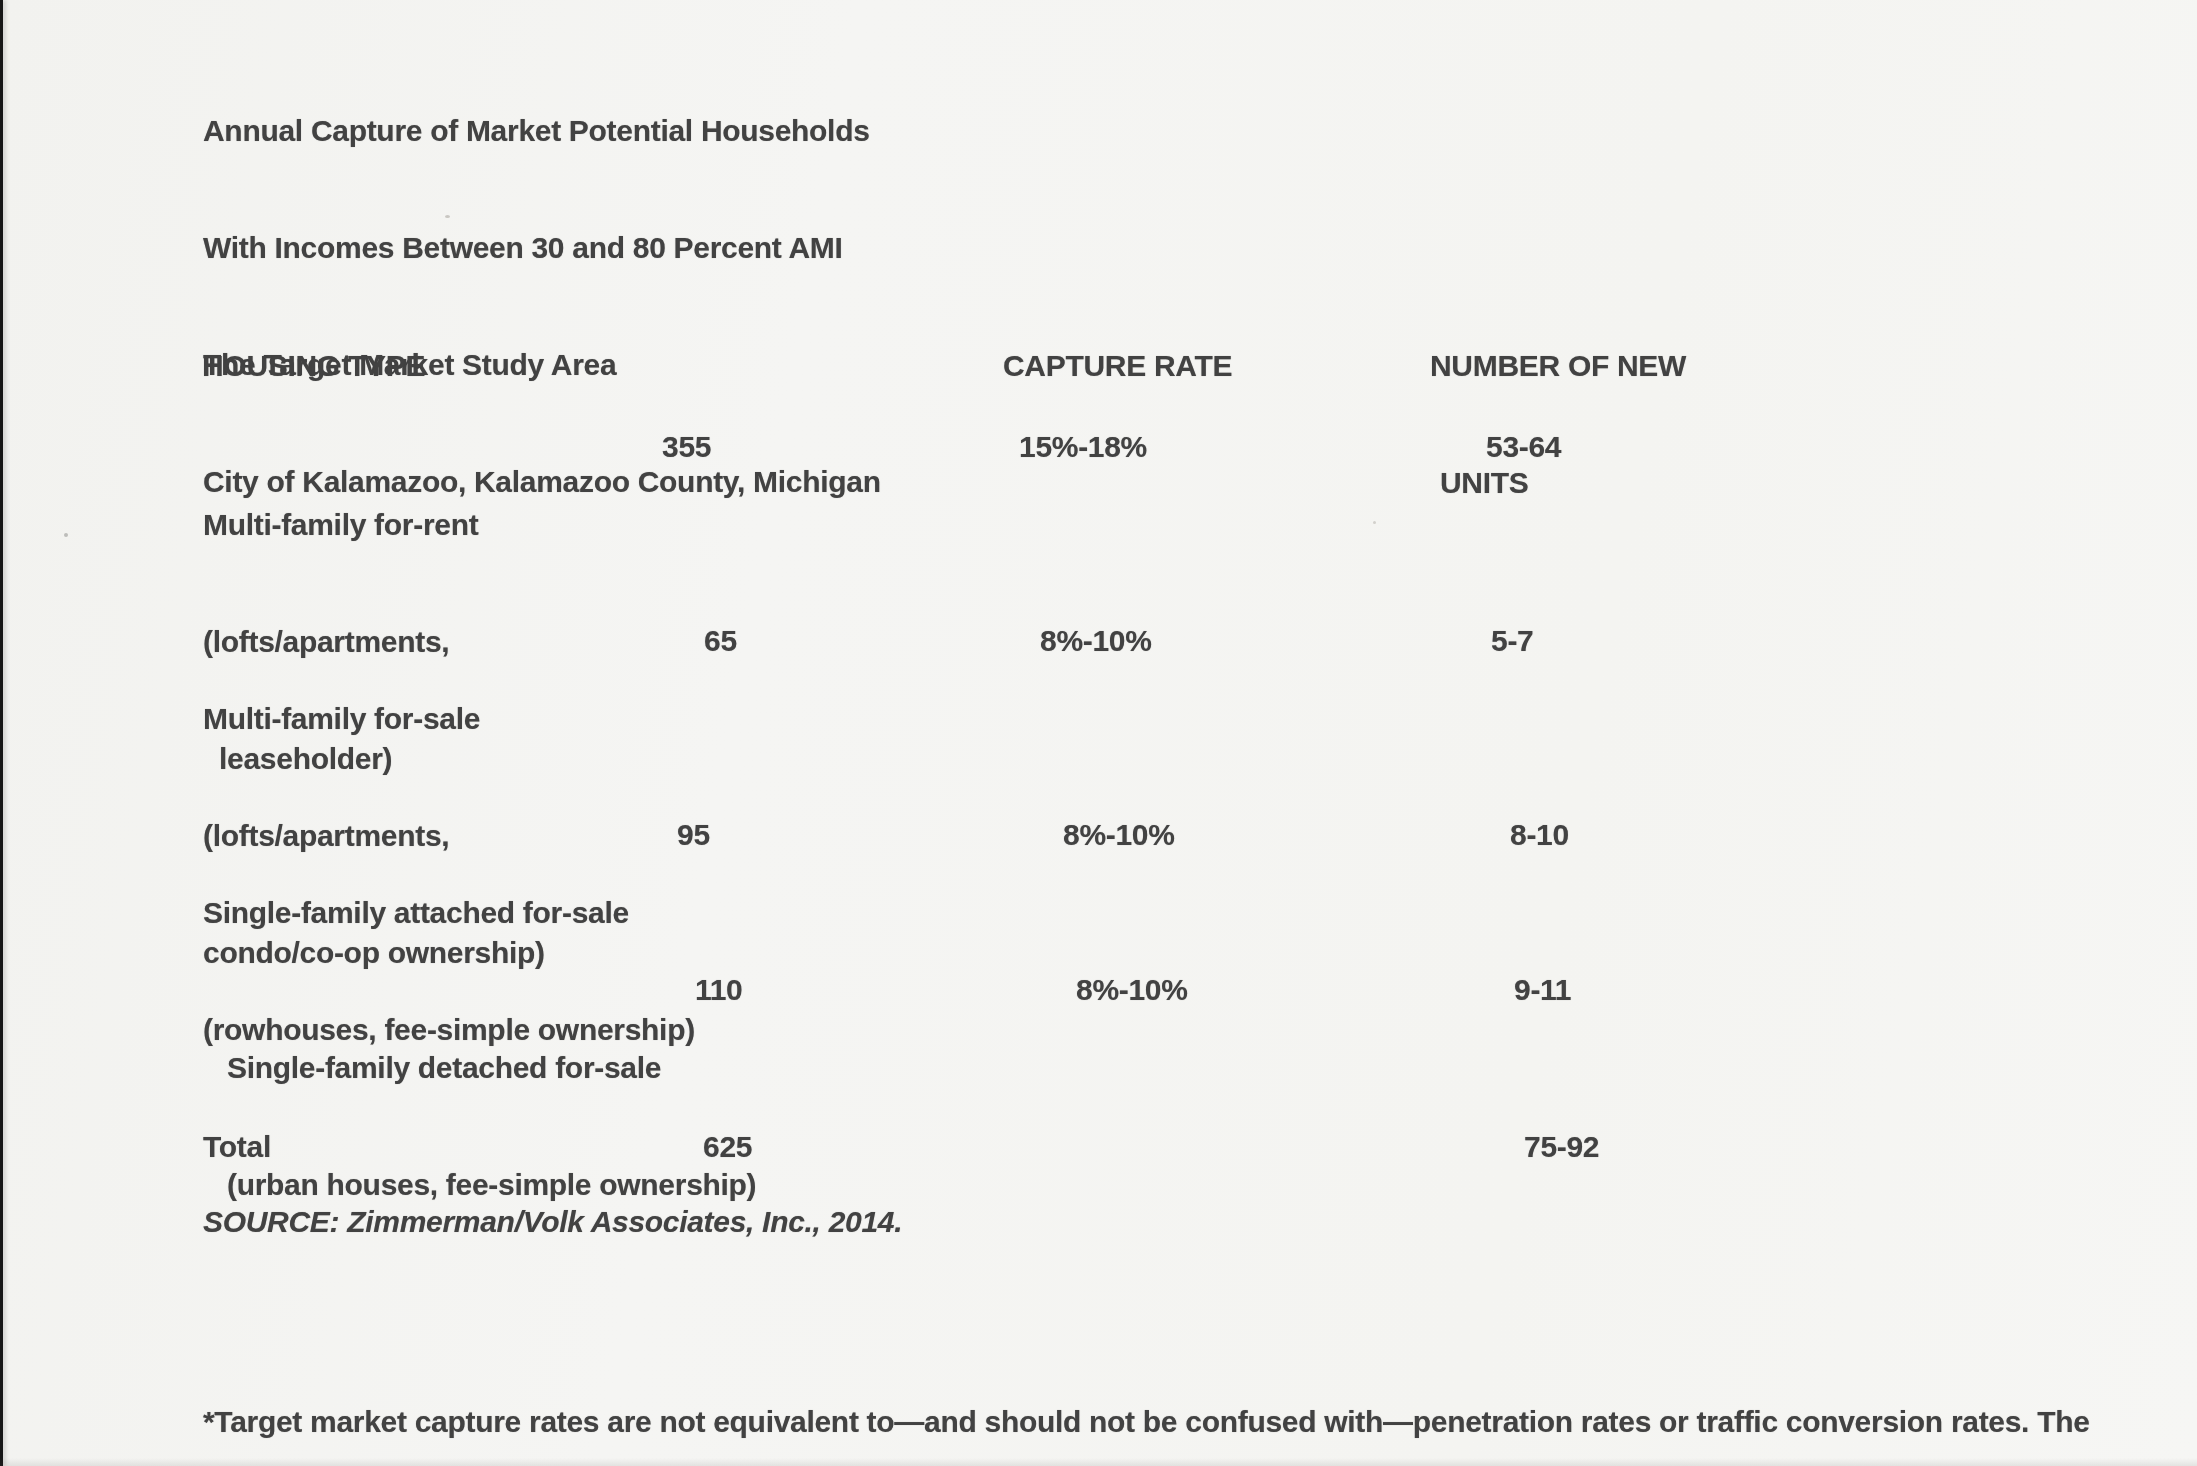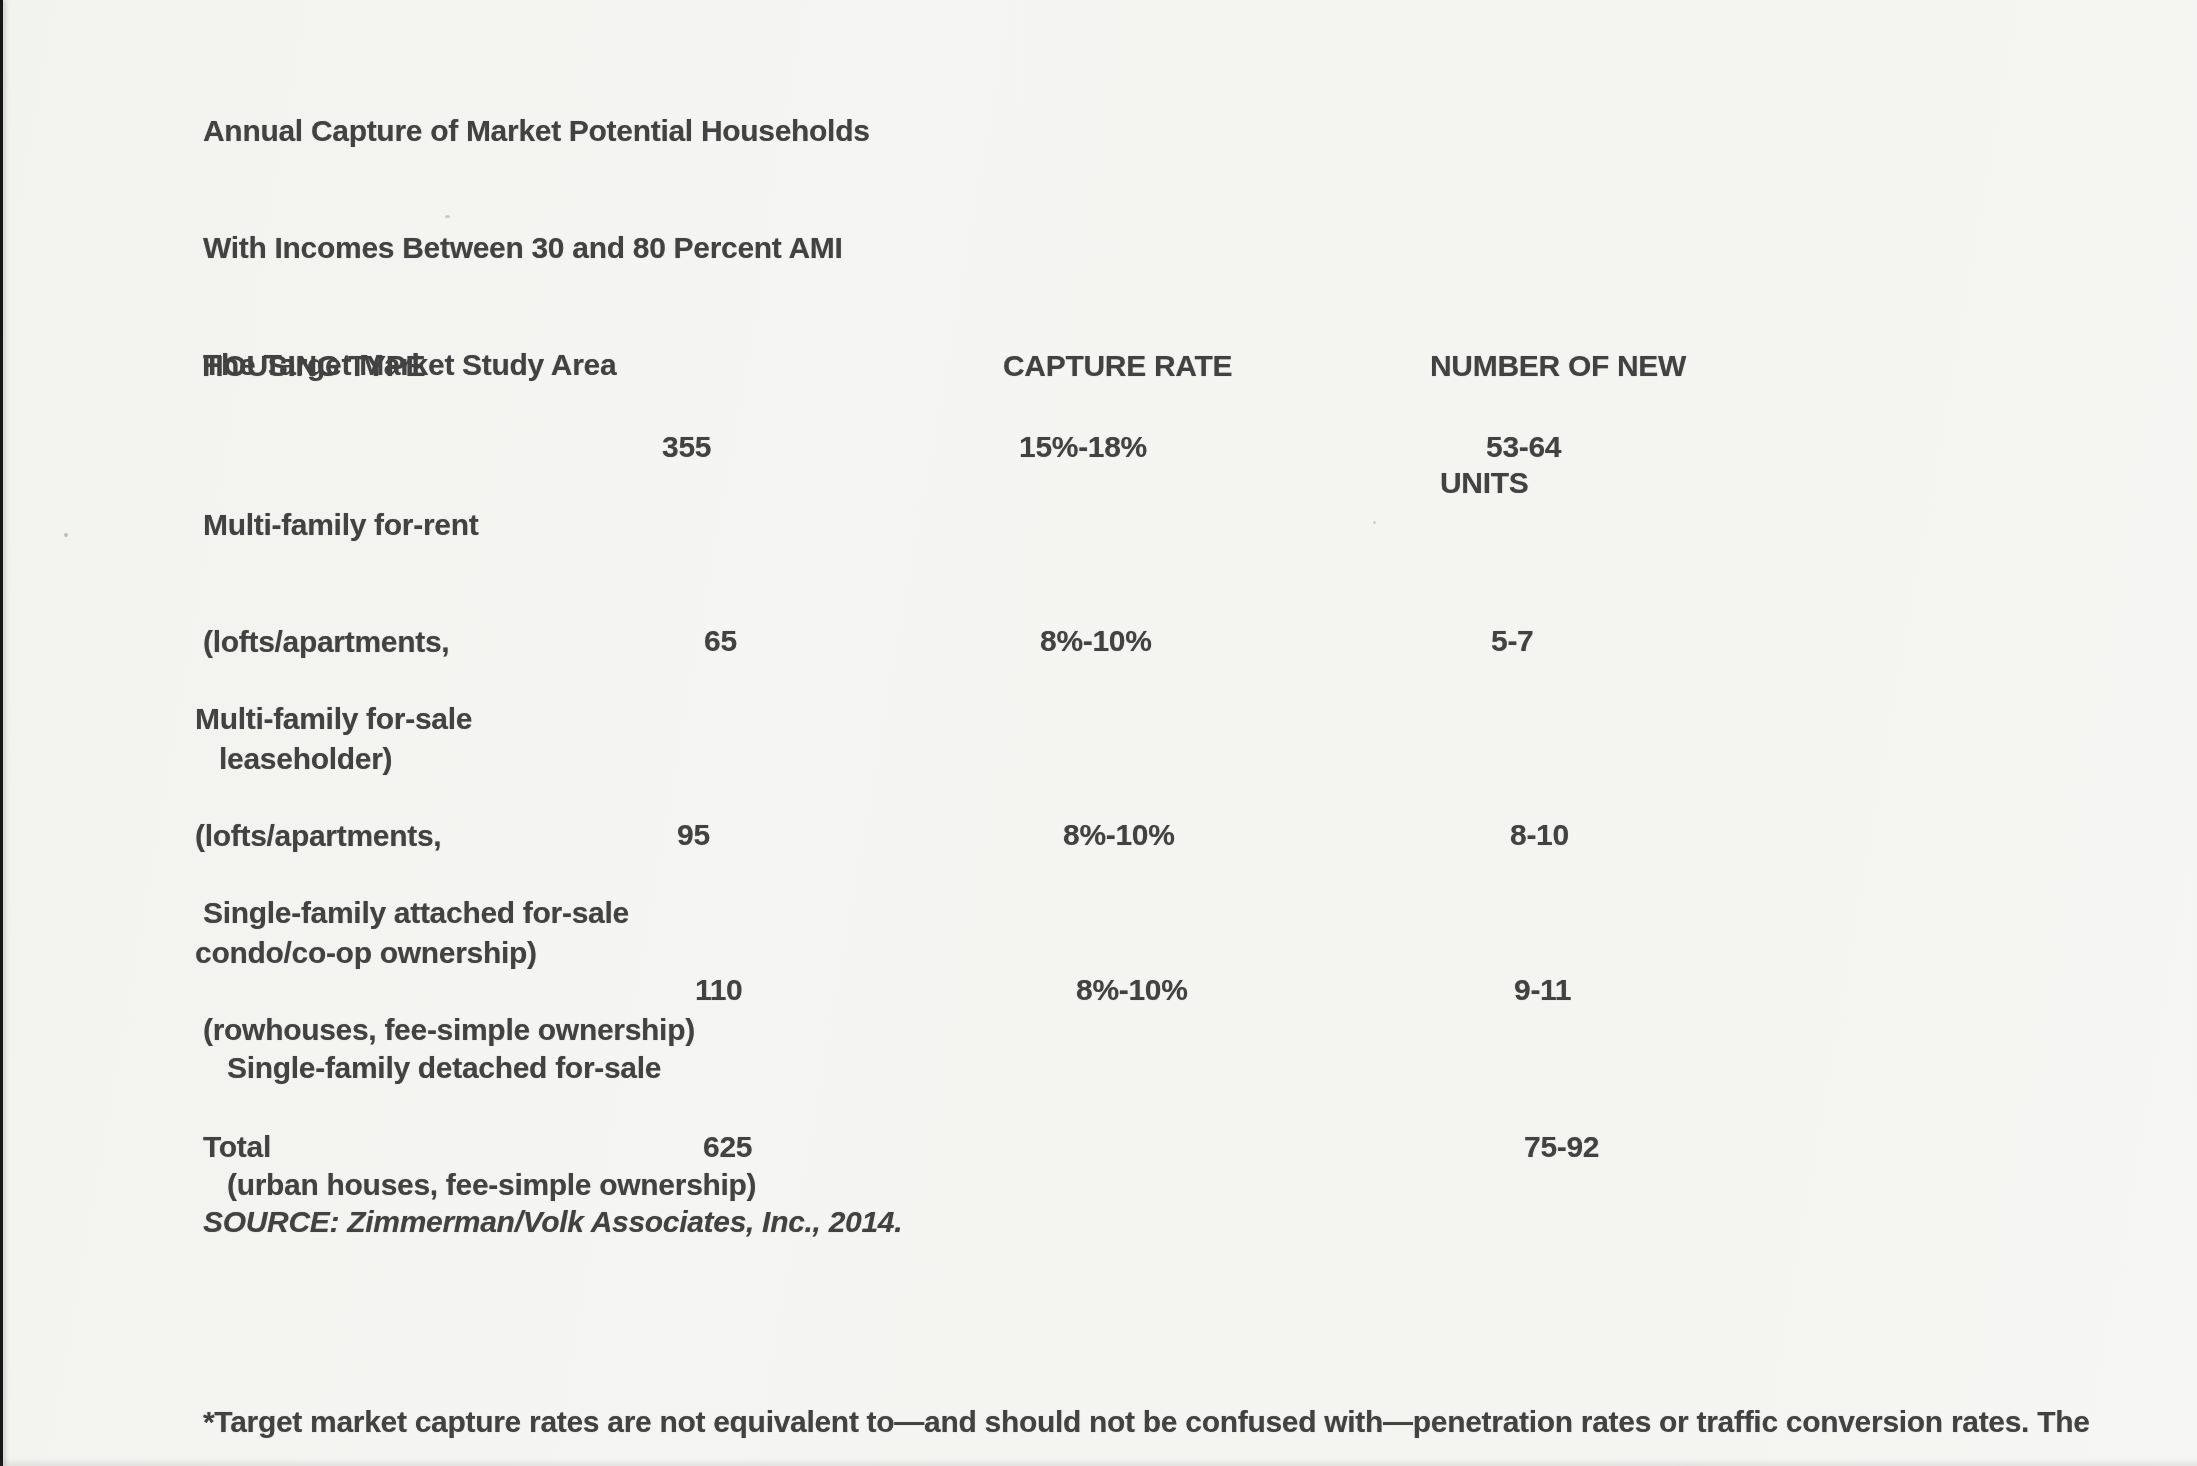--- a/index.html
+++ b/index.html
@@ -45,20 +45,21 @@
 <div class="paper">
   <div class="scan-edge"></div>
   <div class="speck speck1"></div>
   <div class="speck speck2"></div>
   <div class="speck speck3"></div>
 
   <div class="t" style="left:203px; top:33px;">
     <div>Annual Capture of Market Potential Households</div>
     <div>With Incomes Between 30 and 80 Percent AMI</div>
     <div>The Target Market Study Area</div>
+    <div>City of Kalamazoo, Kalamazoo County, Michigan</div>
   </div>
 
   <div class="t" style="left:202px; top:268px;">
     <div>HOUSING TYPE</div>
   </div>
   <div class="t" style="left:1003px; top:268px;">
     <div>CAPTURE RATE</div>
   </div>
   <div class="t" style="left:1430px; top:268px;">
     <div>NUMBER OF NEW</div>
@@ -70,21 +71,21 @@
       <div>Multi-family for-rent</div>
       <div>(lofts/apartments,</div>
       <div>  leaseholder)</div>
     </div>
     <div class="t" style="left:662px; top:427px;">355</div>
     <div class="t" style="left:1019px; top:427px;">15%-18%</div>
     <div class="t" style="left:1486px; top:427px;">53-64</div>
   </div>
 
   <div>
-    <div class="t" style="left:195px; top:621px;">
+    <div class="t" style="left:203px; top:621px;">
       <div>Multi-family for-sale</div>
       <div>(lofts/apartments,</div>
       <div>condo/co-op ownership)</div>
     </div>
     <div class="t" style="left:704px; top:621px;">65</div>
     <div class="t" style="left:1040px; top:621px;">8%-10%</div>
     <div class="t" style="left:1491px; top:621px;">5-7</div>
   </div>
 
   <div>

